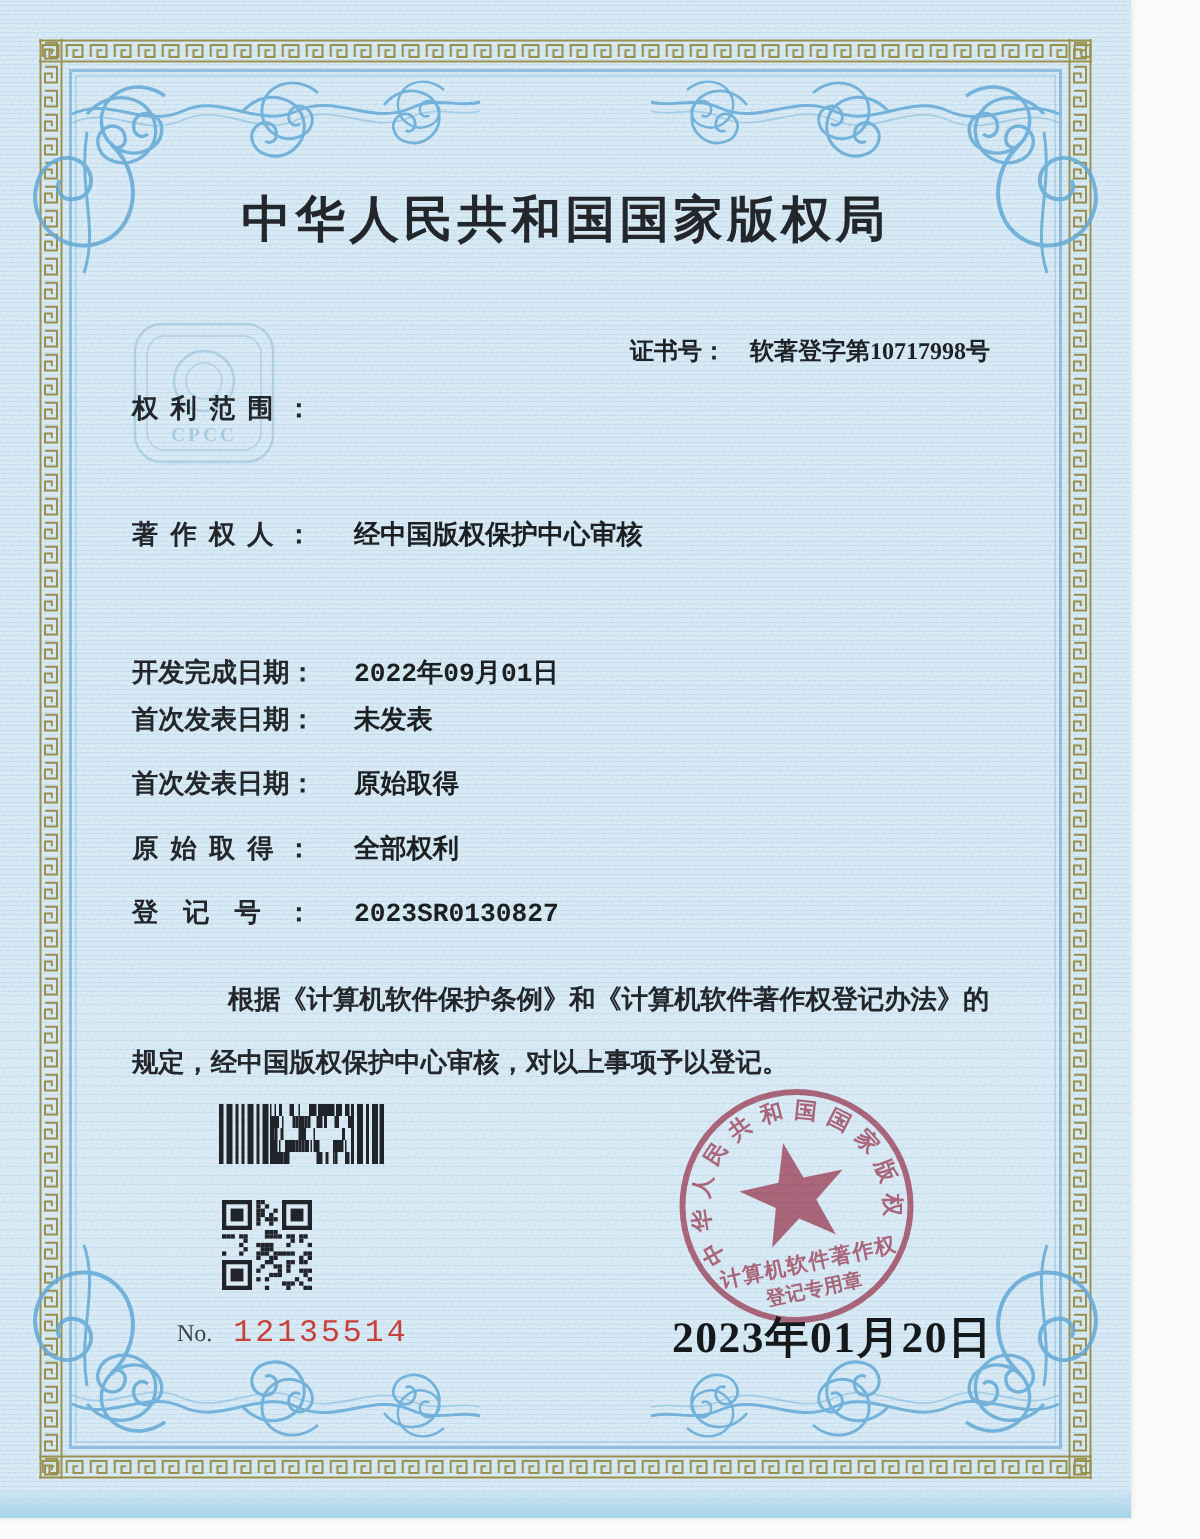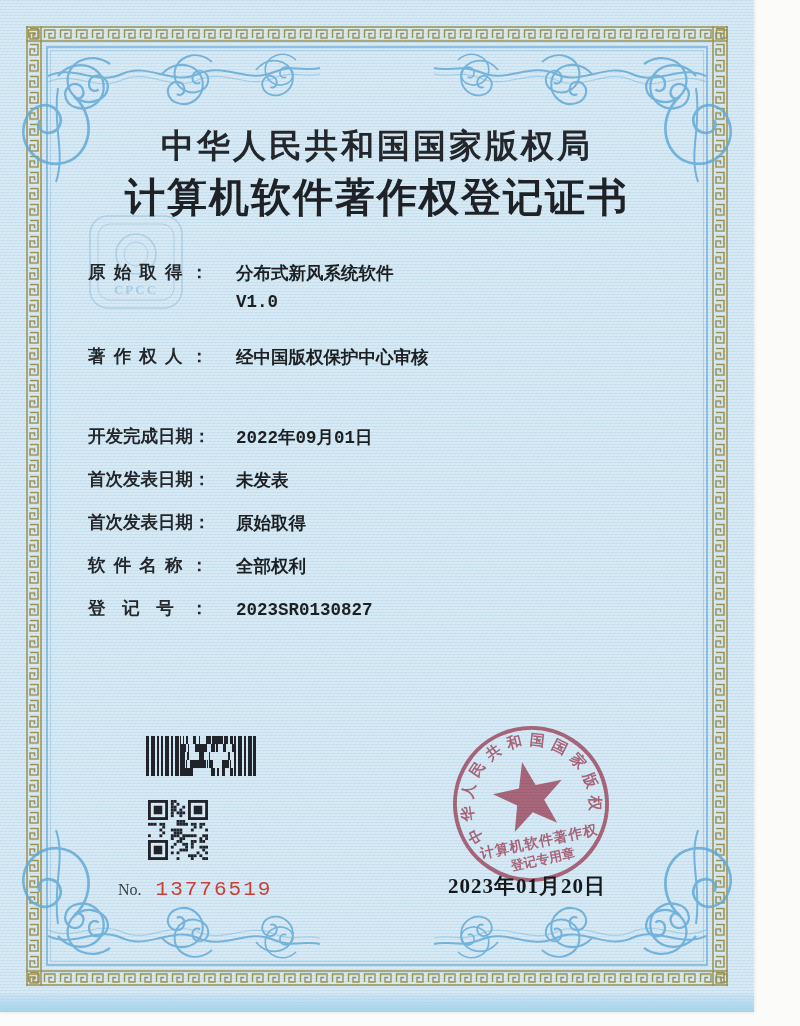--- a/index.html
+++ b/index.html
@@ -55,21 +55,21 @@
   .qr-code{position:absolute;left:148px;top:800px;width:60px;height:60px;}
 
   .seal{position:absolute;left:446px;top:719px;width:170px;height:170px;
     opacity:.85;mix-blend-mode:multiply;}
   .seal text{font-family:"Liberation Serif",serif;font-weight:bold;fill:var(--seal_red,#c05568);}
 
   .serial{position:absolute;left:118px;top:878px;white-space:nowrap;}
   .serial .no{font-size:16px;color:#3c4147;}
   .serial .digits{font-family:"Liberation Mono",monospace;font-size:21px;
     color:var(--serial_red,#c9403a);letter-spacing:2px;margin-left:10px;}
-  .issue-date{position:absolute;left:448px;top:872px;font-size:21px;font-weight:bold;
+  .issue-date{position:absolute;left:448px;top:872px;font-size:29px;font-weight:bold;
     letter-spacing:1px;color:#16191c;z-index:6;}
 </style>
 </head>
 <body>
 
 <div class="paper">
 
   <svg class="gold-strip g-top">
     <defs>
         <pattern id="mT" width="16" height="16" patternUnits="userSpaceOnUse">
@@ -145,54 +145,56 @@
     <g fill="none" stroke="rgba(128,178,212,.6)" stroke-width="1.6">
       <rect x="4" y="4" width="92" height="92" rx="18"></rect>
       <rect x="12" y="12" width="76" height="76" rx="12" stroke-width="1"></rect>
       <circle cx="50" cy="42" r="20"></circle>
       <circle cx="50" cy="42" r="12" stroke-width="1"></circle>
     </g>
     <text x="50" y="82" text-anchor="middle" font-size="13" letter-spacing="2" fill="rgba(128,178,212,.7)" font-weight="bold">CPCC</text>
   </svg>
 
   <div class="title1">中华人民共和国国家版权局</div>
-  <div class="title2">计算机软件著作权登记证书</div>
+  <div class="certno">
+    <span class="lbl">证书号：</span><span>软著登字第10717998号</span>
+  </div>
 
   <div class="frow" style="top:260px">
-    <span class="flabel">原始取得：</span>
-    <span class="fvalue">
-      <div>分布式新风系统软件</div>
-      <div>V1.0</div>
-    </span>
+    <span class="flabel">权利范围：</span>
   </div>
   <div class="frow" style="top:344px">
     <span class="flabel">著作权人：</span>
     <span class="fvalue">经中国版权保护中心审核</span>
   </div>
-  <div class="frow" style="top:424px">
+  <div class="frow" style="top:436px">
     <span class="flabel">开发完成日期：</span>
     <span class="fvalue">2022年09月01日</span>
   </div>
   <div class="frow" style="top:467px">
     <span class="flabel">首次发表日期：</span>
     <span class="fvalue">未发表</span>
   </div>
   <div class="frow" style="top:510px">
     <span class="flabel">首次发表日期：</span>
     <span class="fvalue">原始取得</span>
   </div>
   <div class="frow" style="top:553px">
-    <span class="flabel">软件名称：</span>
+    <span class="flabel">原始取得：</span>
     <span class="fvalue">全部权利</span>
   </div>
   <div class="frow" style="top:596px">
     <span class="flabel">登记号：</span>
     <span class="fvalue">2023SR0130827</span>
   </div>
 
+  <div class="statement">
+    <div class="l1">根据《计算机软件保护条例》和《计算机软件著作权登记办法》的</div>
+    <div class="l2">规定，经中国版权保护中心审核，对以上事项予以登记。</div>
+  </div>
 
   <div class="barcode"><svg width="110" height="40" viewBox="0 0 110 40">
         <g fill="#20242a">
           <rect x="0" y="0" width="3" height="40"></rect>
           <rect x="5" y="0" width="4" height="40"></rect>
           <rect x="11" y="0" width="2" height="40"></rect>
           <rect x="15" y="0" width="2" height="40"></rect>
           <rect x="19" y="0" width="4" height="40"></rect>
           <rect x="25" y="0" width="2" height="40"></rect>
           <rect x="29" y="0" width="4" height="40"></rect>
@@ -381,18 +383,18 @@
       <text font-size="15" letter-spacing="1">
         <textPath href="#arc" startOffset="0" textLength="252">中华人民共和国国家版权局</textPath>
       </text>
       <text x="85" y="128" text-anchor="middle" font-size="14" letter-spacing="1">计算机软件著作权</text>
       <text x="85" y="146" text-anchor="middle" font-size="13">登记专用章</text>
     </g>
   </svg>
 
   <div class="serial">
     <span class="no">No.</span>
-    <span class="digits">13776519</span>
+    <span class="digits">12135514</span>
   </div>
   <div class="issue-date">2023年01月20日</div>
 
   <div class="bottom-band"></div>
 </div>
 
 </body></html>

